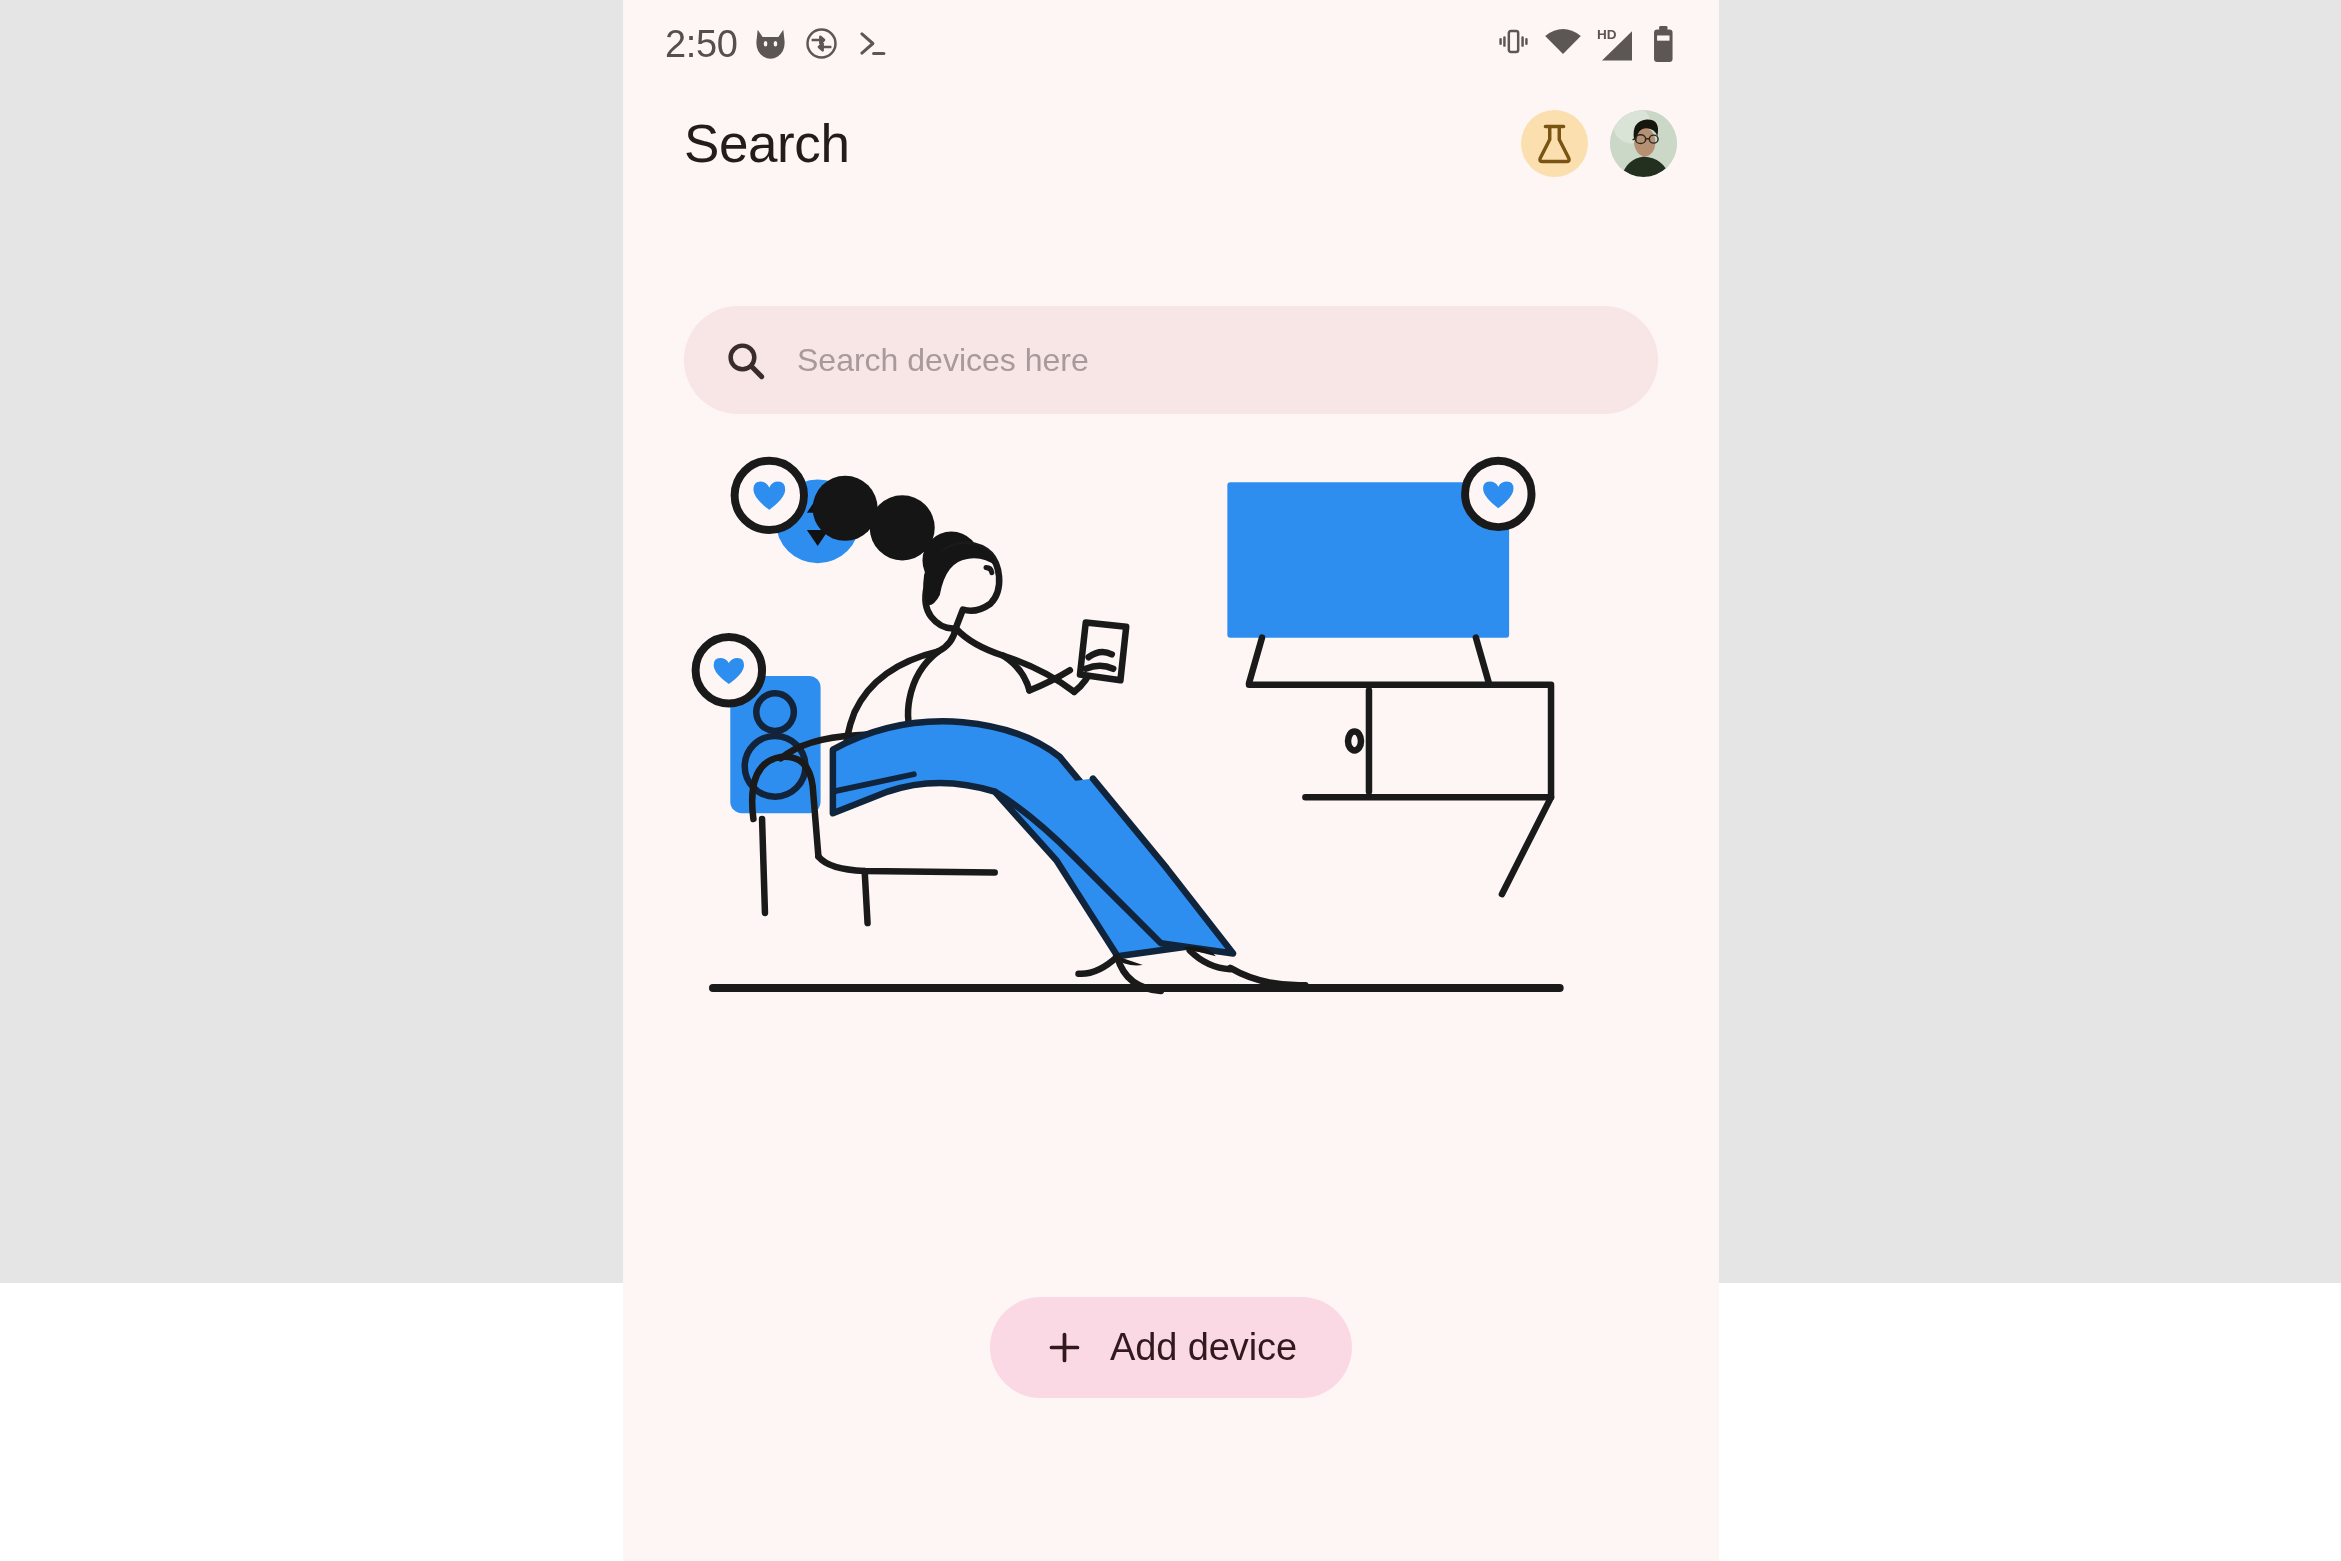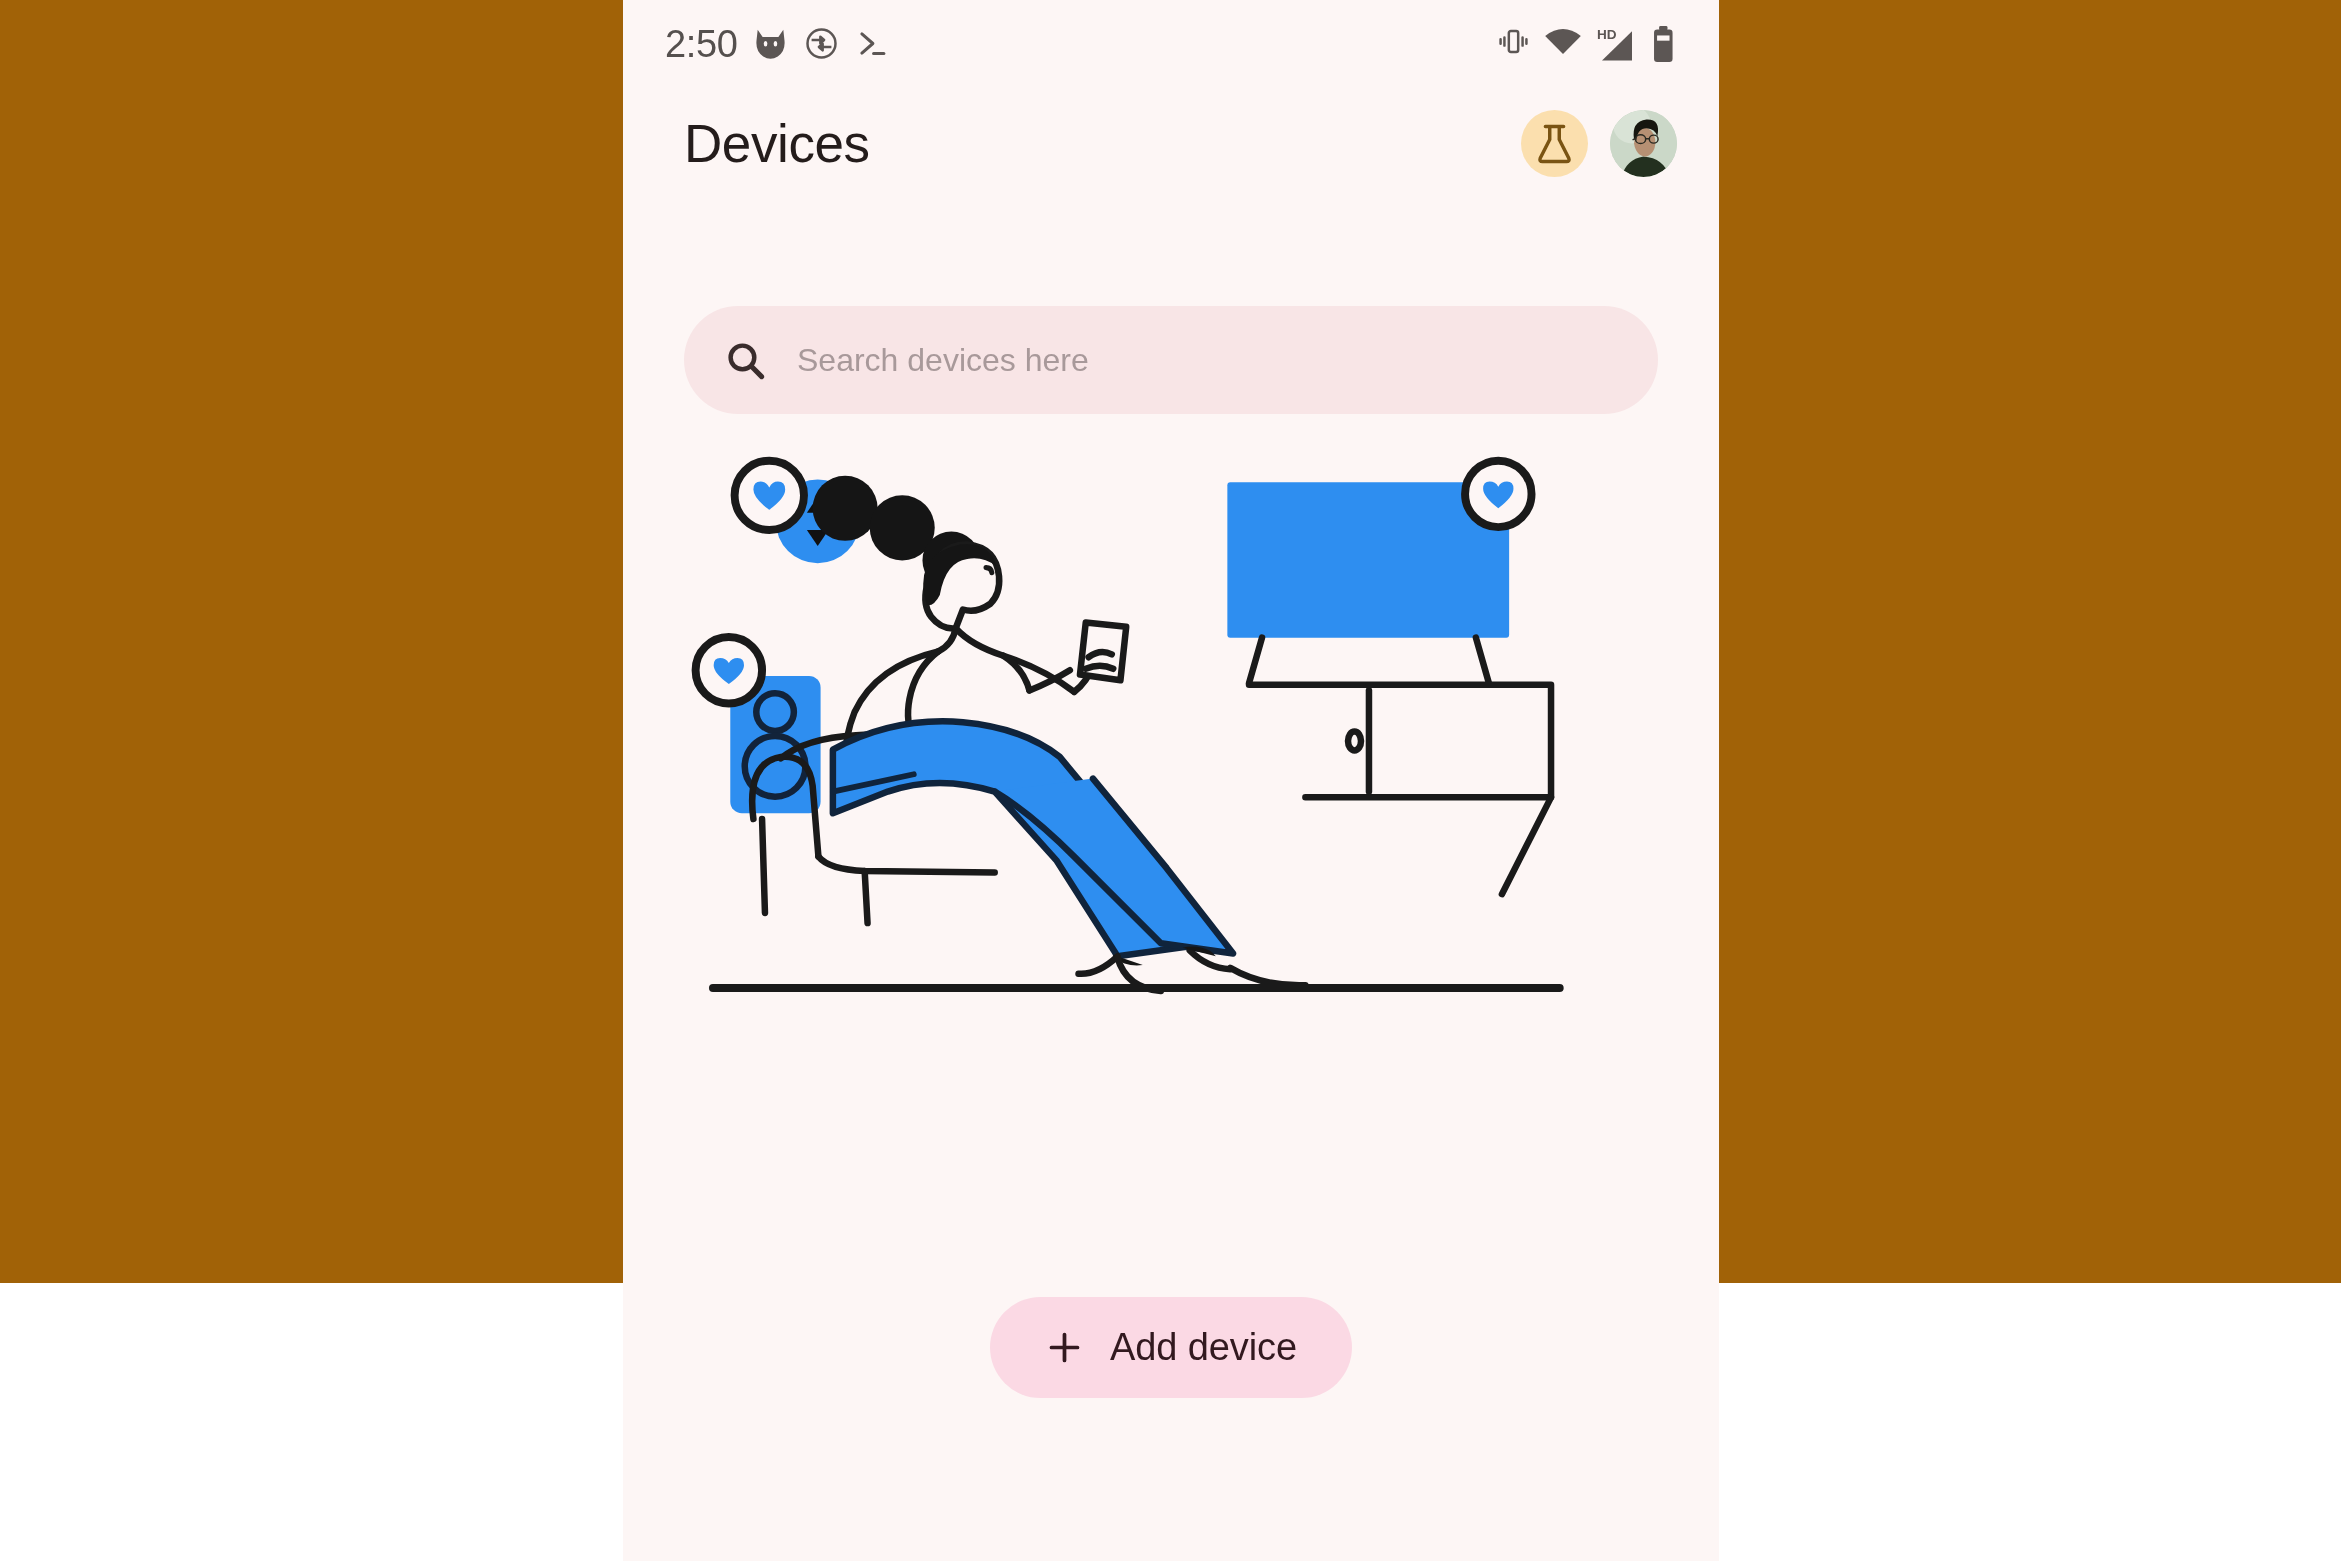--- a/index.html
+++ b/index.html
@@ -7,21 +7,21 @@
     width: 2342px;
     height: 1561px;
     background: #ffffff;
     font-family: "Liberation Sans", sans-serif;
     overflow: hidden;
   }
   #root {
     position: relative;
     width: 2342px;
     height: 1283px;
-    background: #a16207;
+    background: #e5e5e5;
   }
   
   .phone {
     position: absolute;
     left: 623px;
     top: 0px;
     width: 1096px;
     height: 1561px;
     background: #fdf6f5;
     overflow: hidden;
@@ -196,21 +196,21 @@
 
         <svg class="sb-icon" width="24.6" height="38" viewBox="0 0 17 26">
           <rect x="5.6" y="0.6" width="5.8" height="3" rx="1" fill="#5c5654"></rect>
           <rect x="2.1" y="3" width="12.8" height="22.4" rx="2.2" fill="#5c5654"></rect>
           <rect x="4.2" y="7.1" width="8.6" height="3.6" fill="#fdf6f5"></rect>
         </svg>
       </div>
     </div>
 
     <div class="appbar">
-      <div class="page-title">Devices</div>
+      <div class="page-title">Search</div>
       <div class="appbar-actions">
 
         <div class="avatar-circle flask-circle">
           <svg width="39" height="42" viewBox="0 0 27 29">
             <path d="M7.2 2.4 H19.8 M10.2 2.4 V11.4 L3.6 24.4 Q2.8 26.6 5.2 26.6 H21.8 Q24.2 26.6 23.4 24.4 L16.8 11.4 V2.4" fill="none" stroke="#7a5413" stroke-width="2.4" stroke-linecap="round" stroke-linejoin="round"></path>
           </svg>
         </div>
 
         <div class="avatar-circle user-avatar">
           <svg width="67" height="67" viewBox="0 0 92 92">

